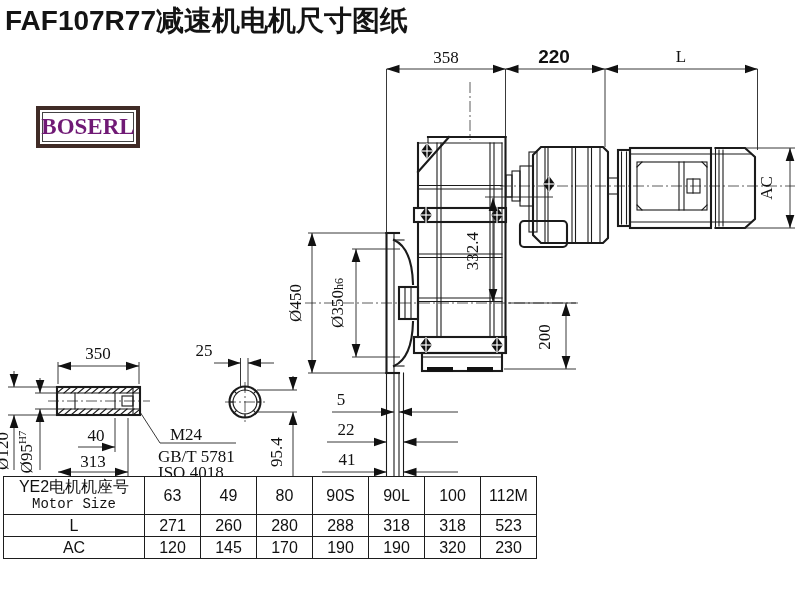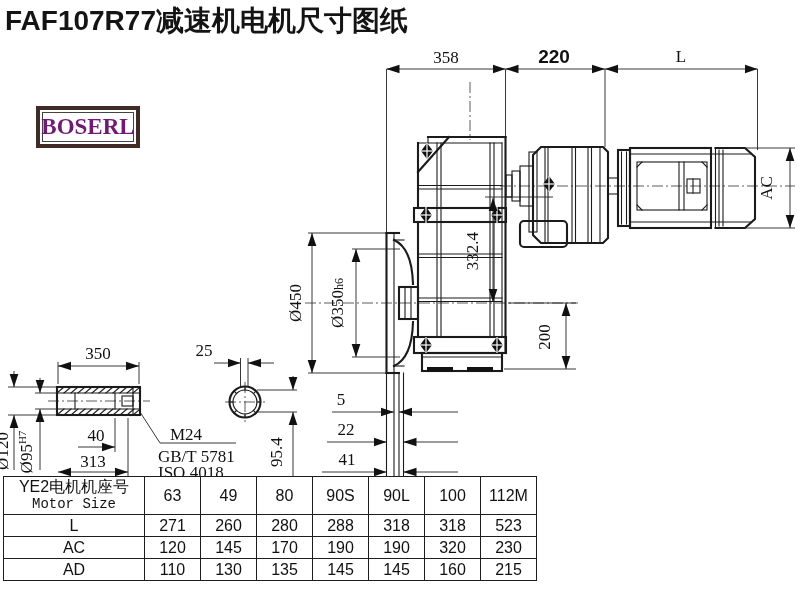--- a/index.html
+++ b/index.html
@@ -342,26 +342,16 @@
     <tr>
       <td class="hdr">AC</td>
       <td class="val">120</td>
       <td class="val">145</td>
       <td class="val">170</td>
       <td class="val">190</td>
       <td class="val">190</td>
       <td class="val">320</td>
       <td class="val">230</td>
     </tr>
-    <tr>
-      <td class="hdr">AD</td>
-      <td class="val">110</td>
-      <td class="val">130</td>
-      <td class="val">135</td>
-      <td class="val">145</td>
-      <td class="val">145</td>
-      <td class="val">160</td>
-      <td class="val">215</td>
-    </tr>
   </tbody>
     </table>
 
 </div>
 
 </body></html>

